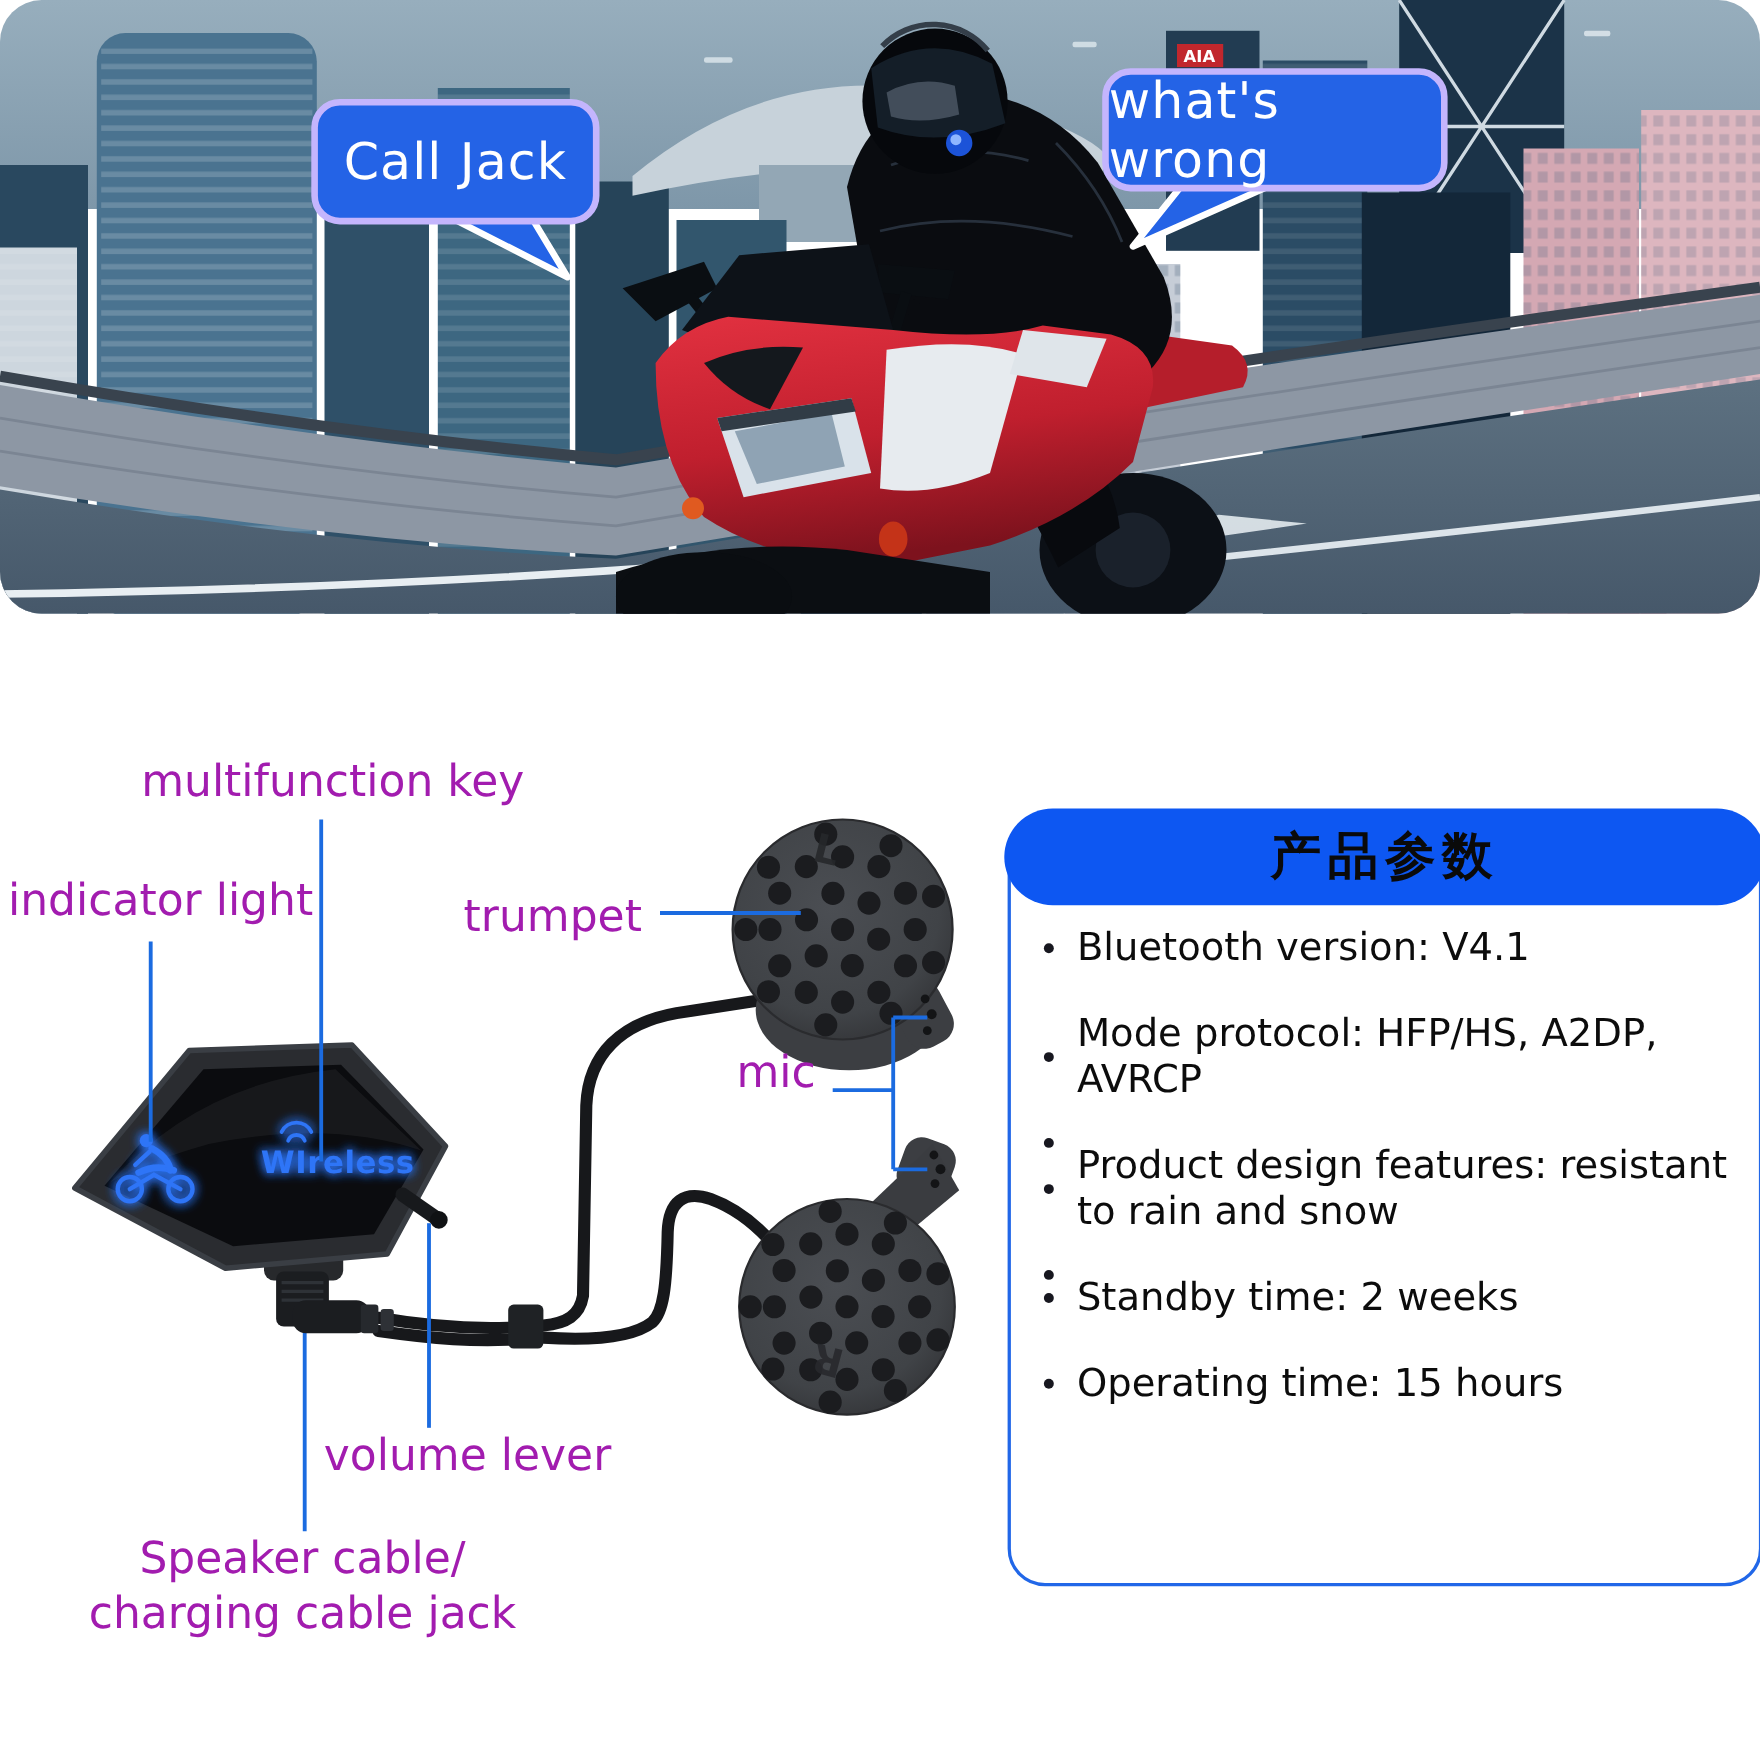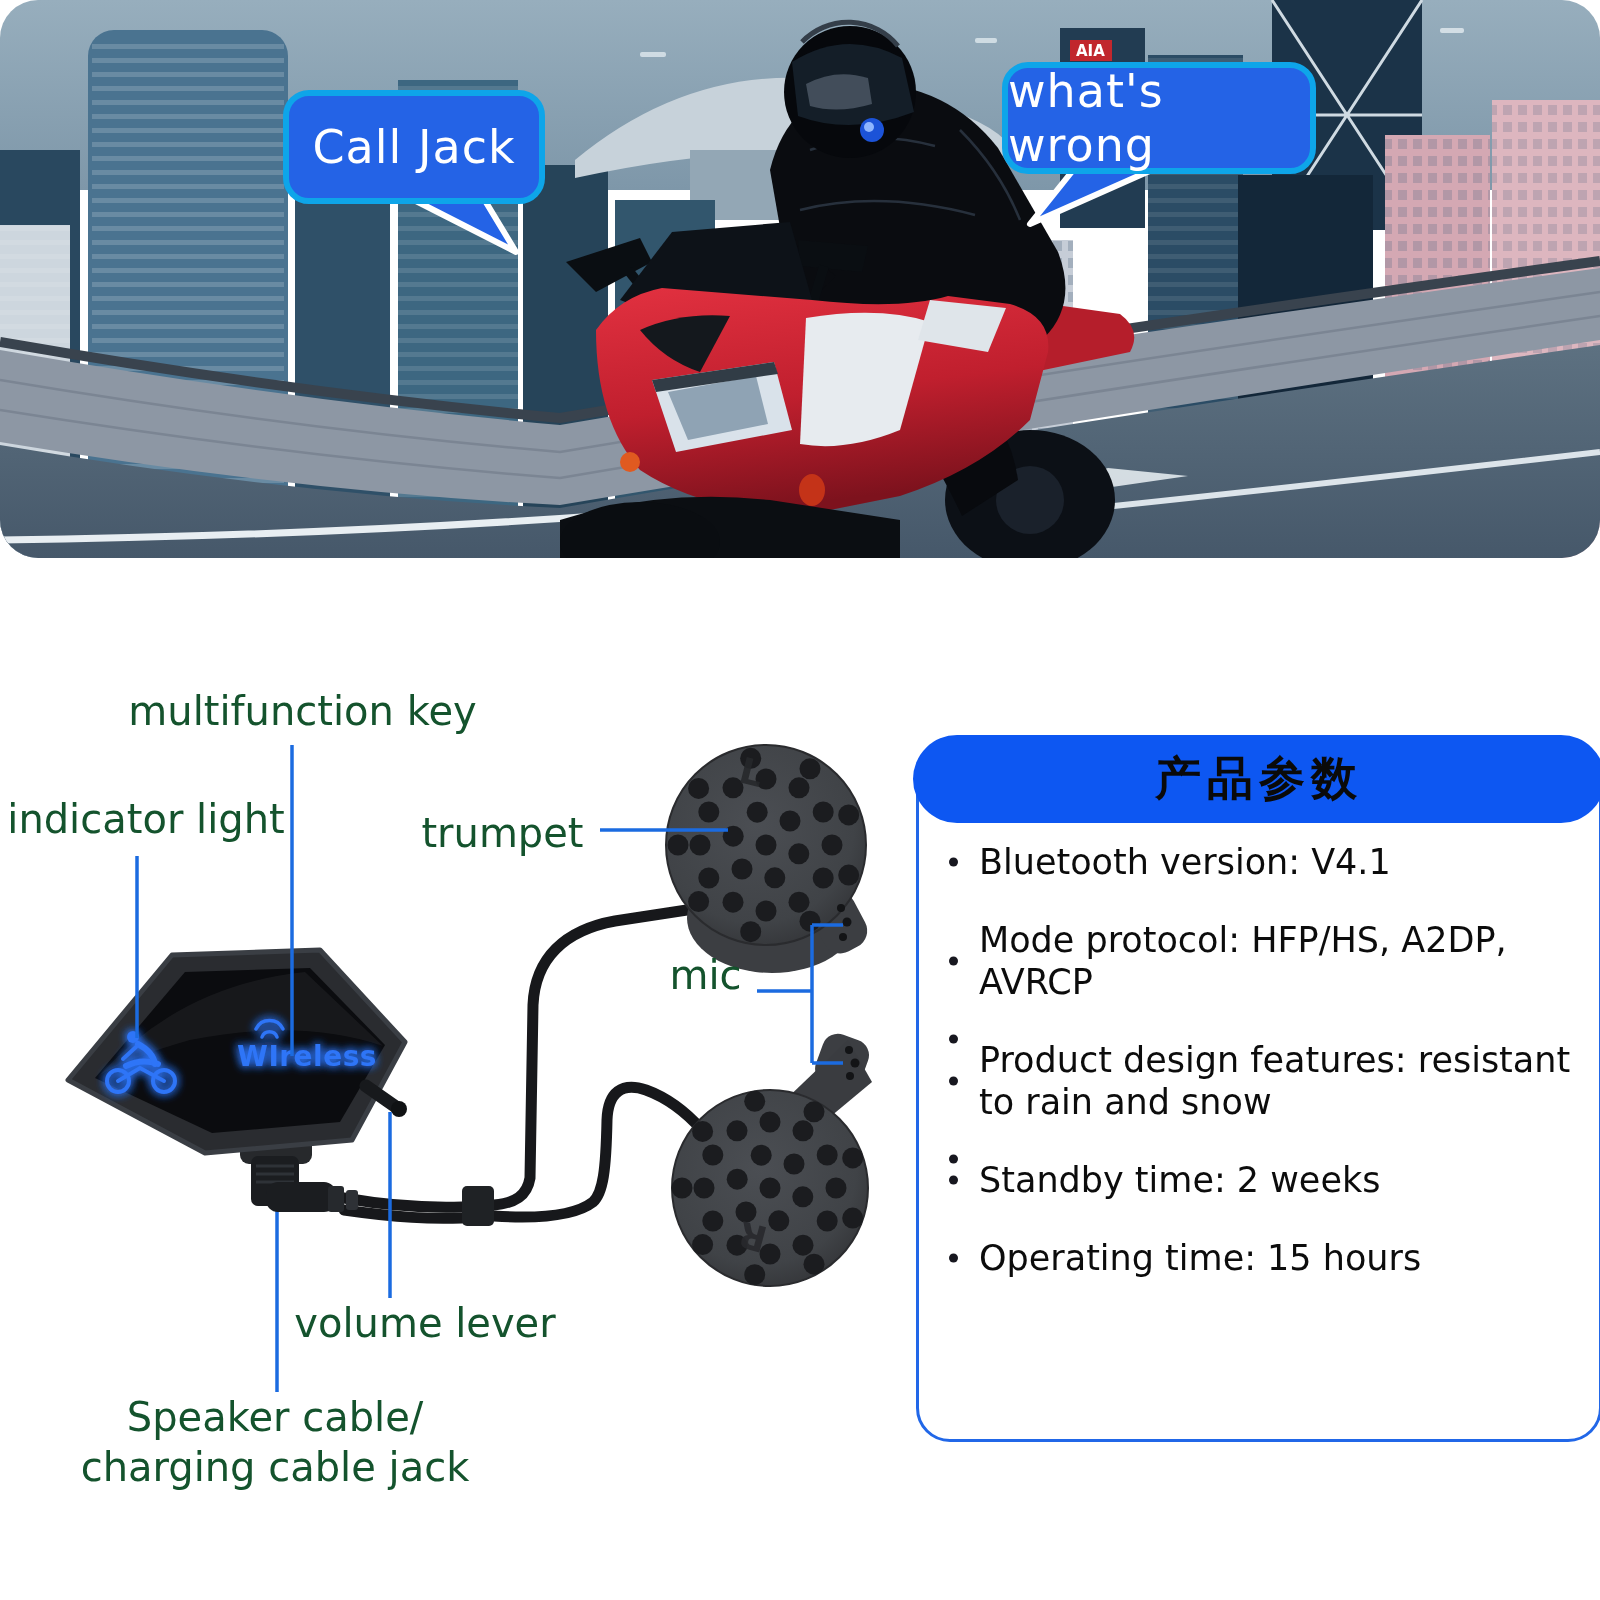--- a/index.html
+++ b/index.html
@@ -2,27 +2,27 @@
 <html><head>
 <meta charset="utf-8">
 <style>
   html,body{margin:0;padding:0;background:#fff;}
   .page{position:relative;width:1600px;height:1600px;background:#ffffff;overflow:hidden;
         font-family:"DejaVu Sans","Liberation Sans",sans-serif;padding-left:13px;}
   
   .photo{position:absolute;left:0;top:0;width:1600px;height:558px;border-radius:38px;
          overflow:hidden;z-index:1;}
   .photo svg{display:block;}
-  .bubble{position:absolute;z-index:5;background:#2463e6;border:6px solid #0ea5e9;
+  .bubble{position:absolute;z-index:5;background:#2463e6;border:6px solid #c4b5fd;
           border-radius:26px;color:#fff;display:flex;align-items:center;justify-content:center;
           font-size:46px;font-weight:500;letter-spacing:1px;}
   .bubble-tail{position:absolute;z-index:4;}
   
   .diagram-svg{position:absolute;left:0;top:0;width:1600px;height:1600px;z-index:2;pointer-events:none;}
-  .callout{position:absolute;z-index:6;color:#14532d;font-size:40px;text-align:center;line-height:1.25;}
+  .callout{position:absolute;z-index:6;color:#a21caf;font-size:40px;text-align:center;line-height:1.25;}
   
   .panel{position:absolute;left:916px;top:742px;width:686px;height:700px;z-index:6;
          border:3px solid #2167e8;border-radius:34px;background:#fff;box-sizing:border-box;}
   .panel-header{position:absolute;left:-6px;right:-6px;top:-10px;height:88px;background:#0d57f2;
          border-radius:44px;display:flex;align-items:center;justify-content:center;
          color:#0a0a0a;font-size:46px;font-weight:bold;letter-spacing:6px;}
   .panel ul{list-style:none;margin:0;padding:96px 6px 0 24px;}
   .panel li{position:relative;padding-left:36px;margin-bottom:36px;font-size:35px;
          line-height:1.2;color:#0c0c0c;}
   .panel .dot{position:absolute;left:6px;top:50%;transform:translateY(-50%);

